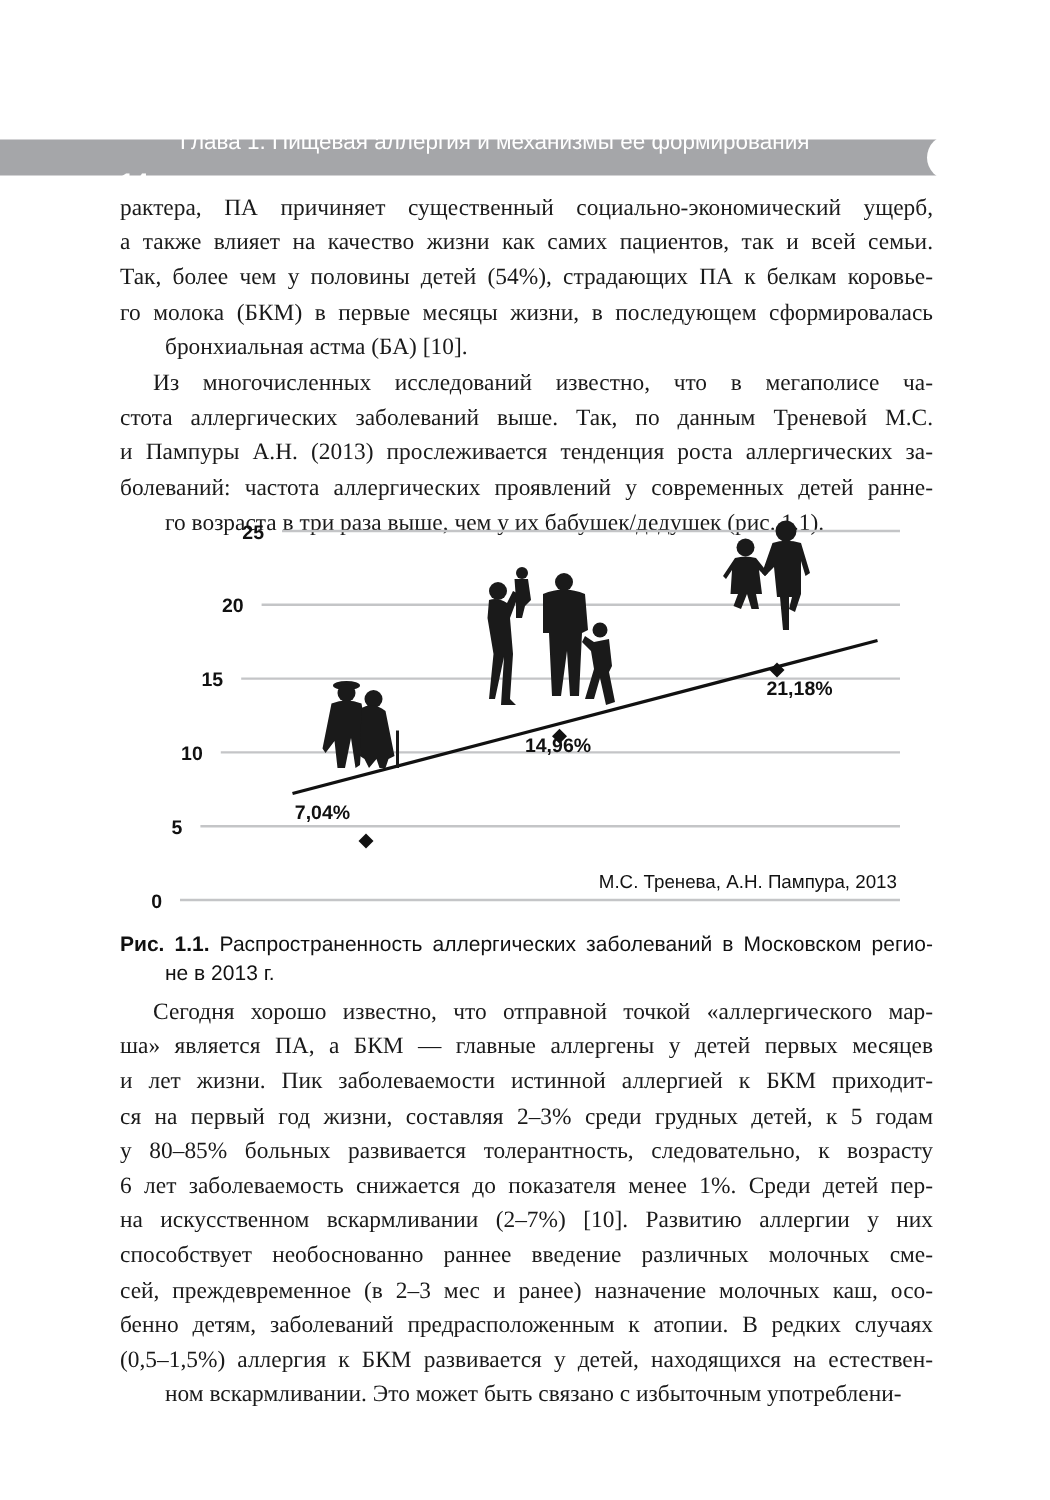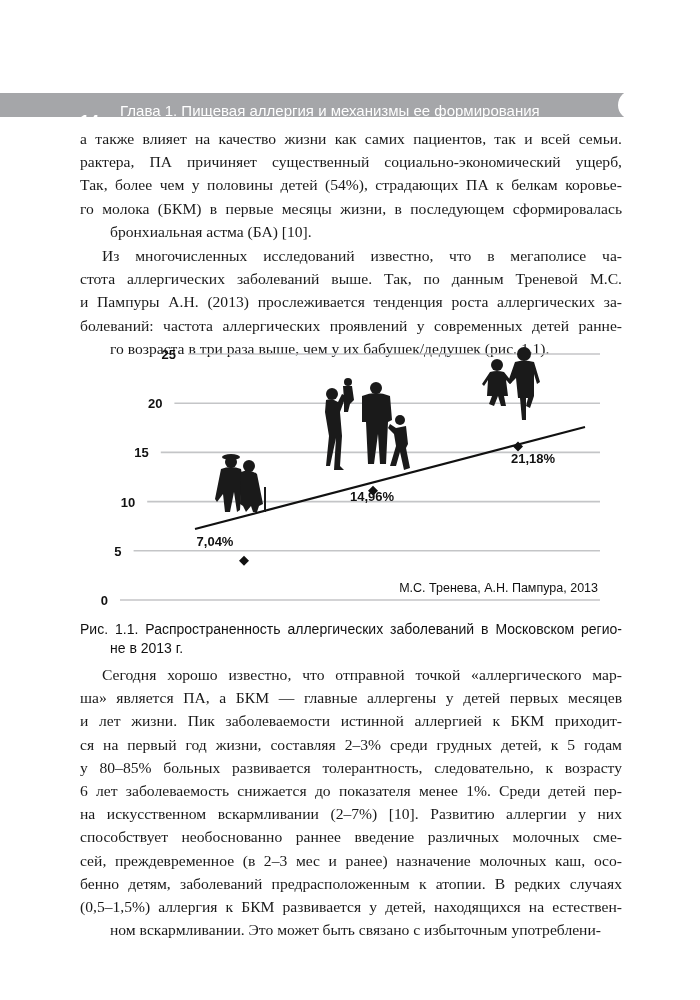--- a/index.html
+++ b/index.html
@@ -13,52 +13,52 @@
   }
   .header-cut {
     position: absolute; left: 618px; top: 90px; width: 30px; height: 30px;
     background: #fff; border-radius: 50% 0 0 50%;
   }
   .page-num {
     position: absolute; left: 80px; top: 110px; height: 24px; line-height: 24px;
     font-family: "Liberation Sans", sans-serif; font-weight: bold; font-size: 17px; color: #fff;
   }
   .chapter-title {
-    position: absolute; left: 120px; top: 99px; height: 24px; line-height: 24px;
+    position: absolute; left: 120px; top: 83px; height: 24px; line-height: 24px;
     font-family: "Liberation Sans", sans-serif; font-size: 15px; color: #fff;
   }
   .text-block {
     position: absolute; left: 80px; width: 542px;
     font-size: 15.6px; line-height: 23.2px; text-align: justify;
   }
   .line { display: block; text-align: justify; text-align-last: justify; white-space: nowrap; }
   .line.last { text-align-last: left; margin-left: 30px; }
   #p1 { top: 127px; }
   #p2 { top: 244px; }
   #p3 { top: 663px; }
 
   .chart { position: absolute; left: 0; top: 330px; width: 700px; height: 285px; }
   .chart svg { position: absolute; left: 0; top: 0; }
   .caption {
     position: absolute; left: 80px; top: 620px; width: 542px;
     font-family: "Liberation Sans", sans-serif; font-size: 14px; line-height: 19px; color: #111;
   }
-  .caption b { font-weight: normal; margin-top: 48px; }
+  .caption b { font-weight: bold; margin-top: 48px; }
 </style>
 </head>
 <body>
 
 <div class="header-bar"></div>
 <div class="header-cut"></div>
 <div class="page-num">14</div>
 <div class="chapter-title">Глава 1. Пищевая аллергия и механизмы ее формирования</div>
 
 <div class="text-block" id="p1">
+    <span class="line">рактера, ПА причиняет существенный социально-экономический ущерб,</span>
     <span class="line">а также влияет на качество жизни как самих пациентов, так и всей семьи.</span>
-    <span class="line">рактера, ПА причиняет существенный социально-экономический ущерб,</span>
     <span class="line">Так, более чем у половины детей (54%), страдающих ПА к белкам коровье-</span>
     <span class="line">го молока (БКМ) в первые месяцы жизни, в последующем сформировалась</span>
     <span class="line last">бронхиальная астма (БА) [10].</span>
   </div>
 <div class="text-block" id="p2">
     <span class="line" style="padding-left: 22px;">Из многочисленных исследований известно, что в мегаполисе ча-</span>
     <span class="line">стота аллергических заболеваний выше. Так, по данным Треневой М.С.</span>
     <span class="line">и Пампуры А.Н. (2013) прослеживается тенденция роста аллергических за-</span>
     <span class="line">болеваний: частота аллергических проявлений у современных детей ранне-</span>
     <span class="line last">го возраста в три раза выше, чем у их бабушек/дедушек (рис. 1.1).</span>

